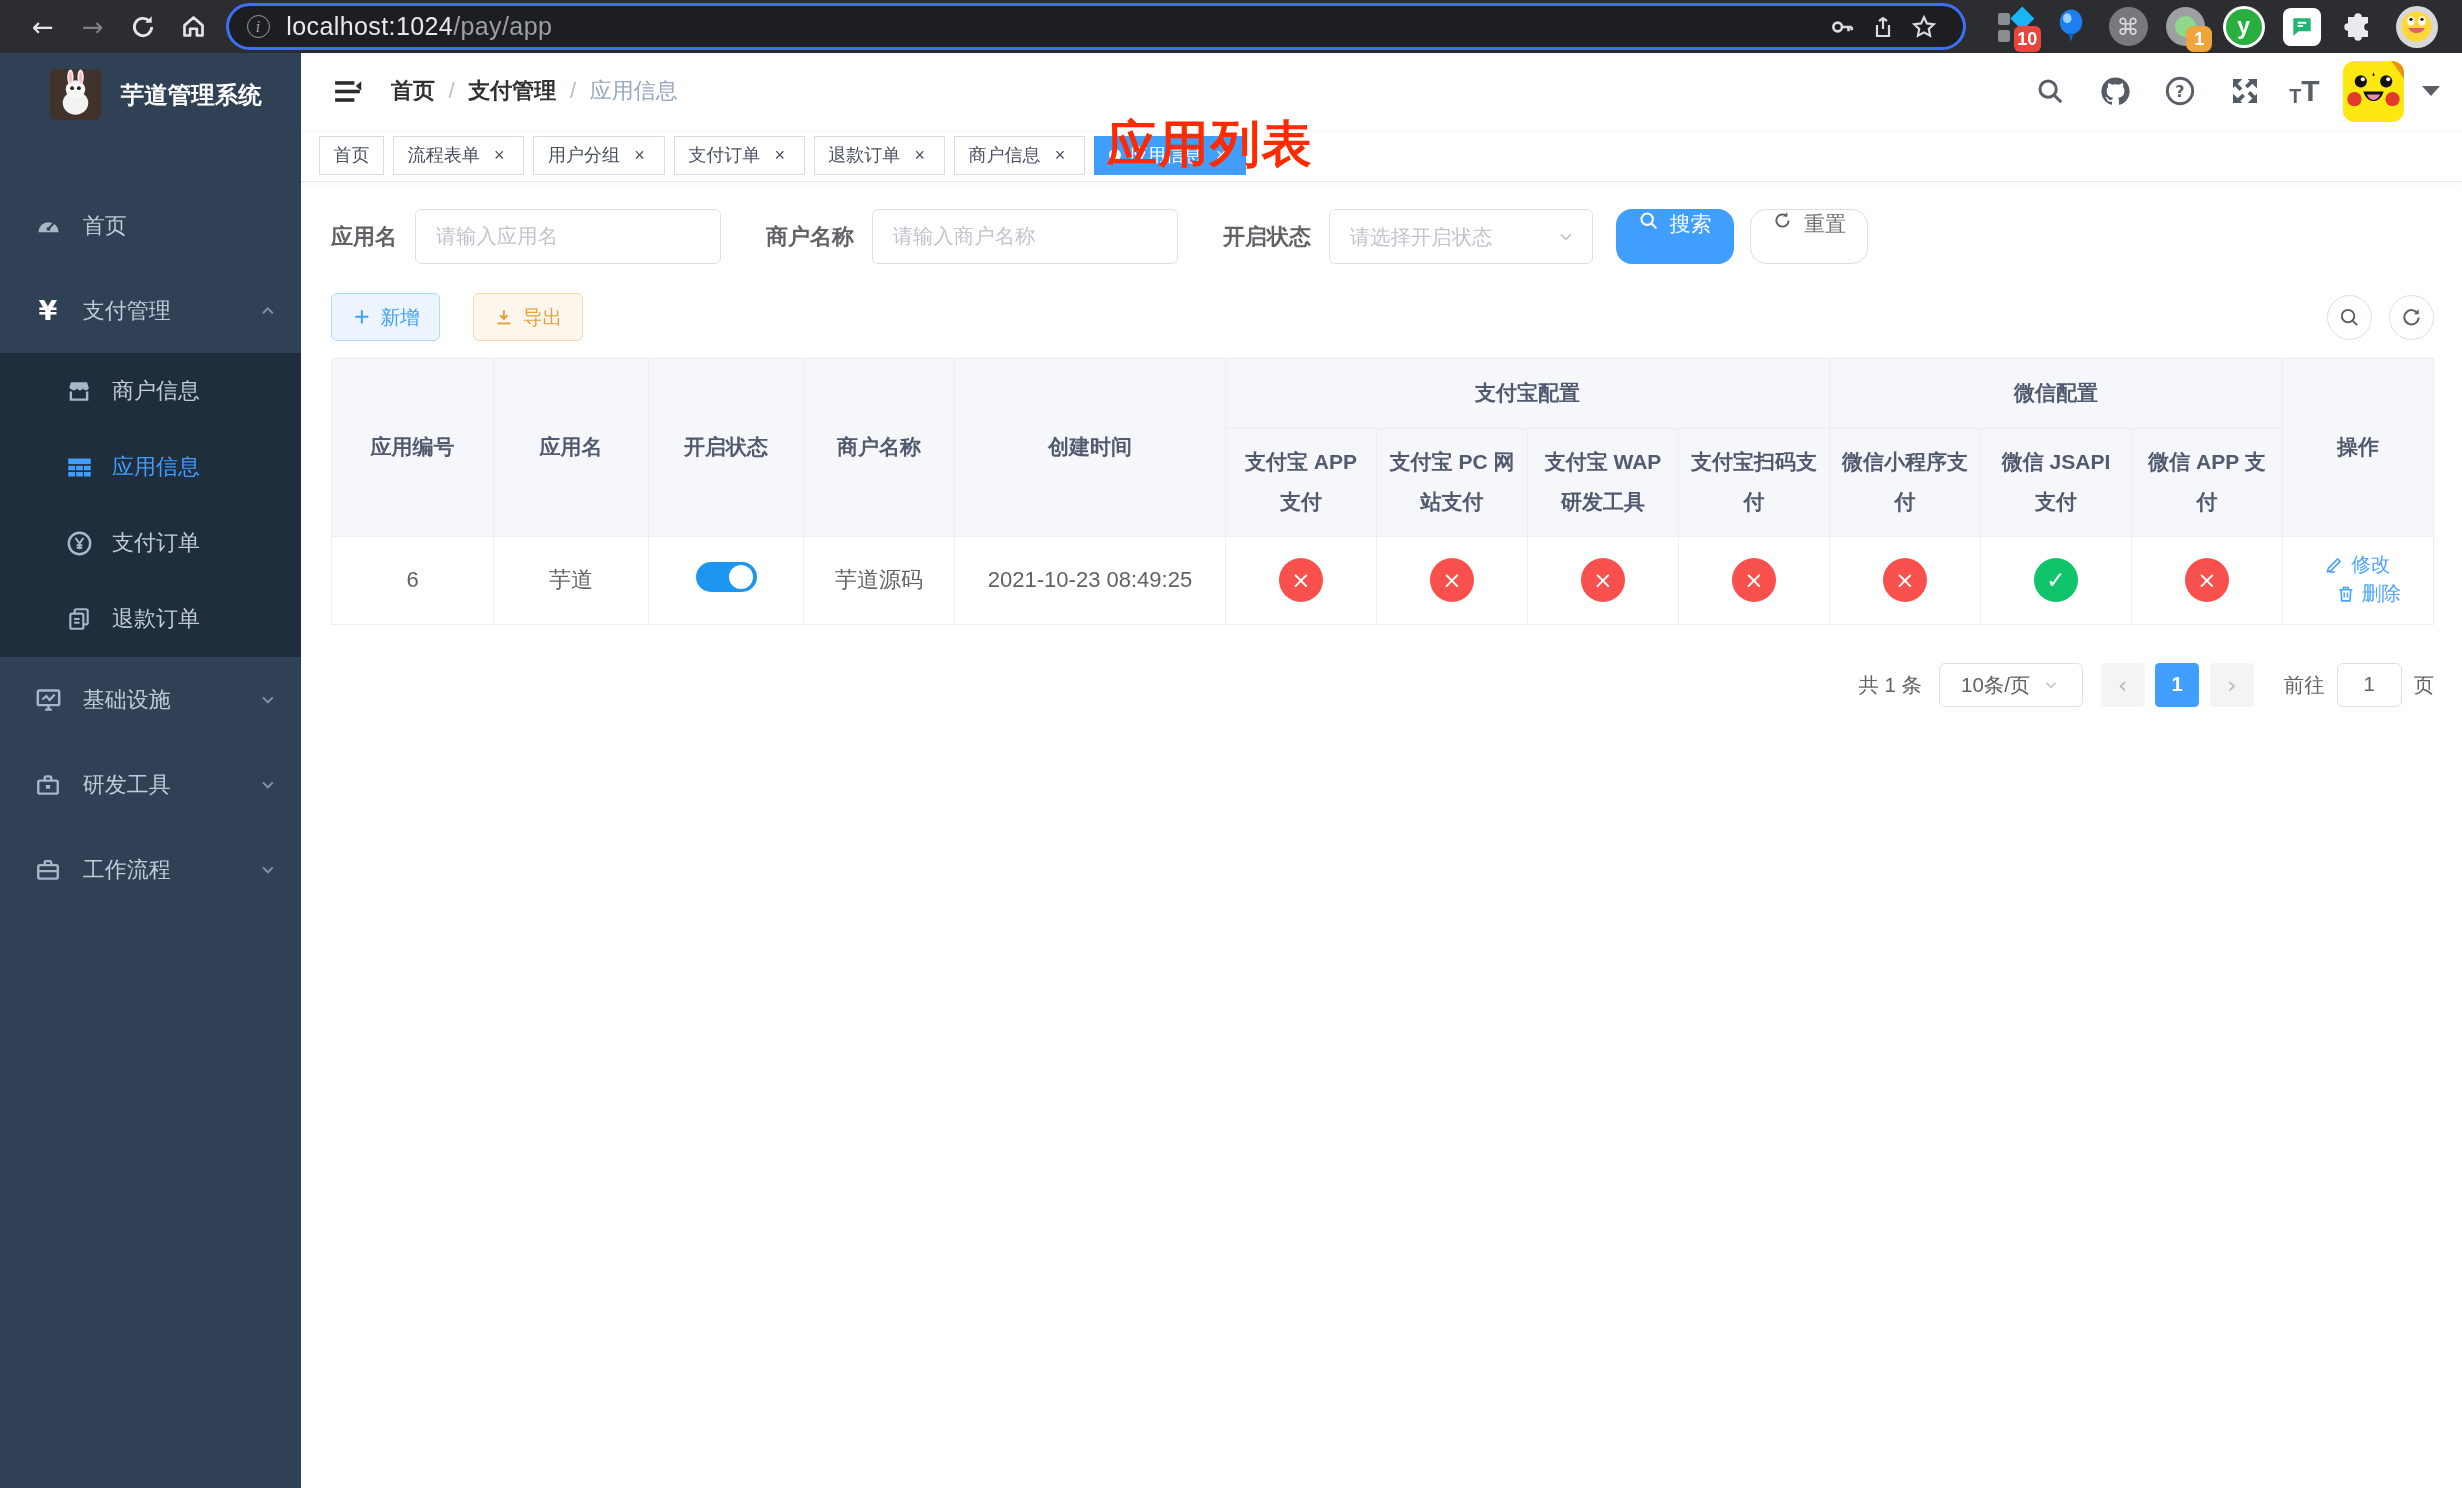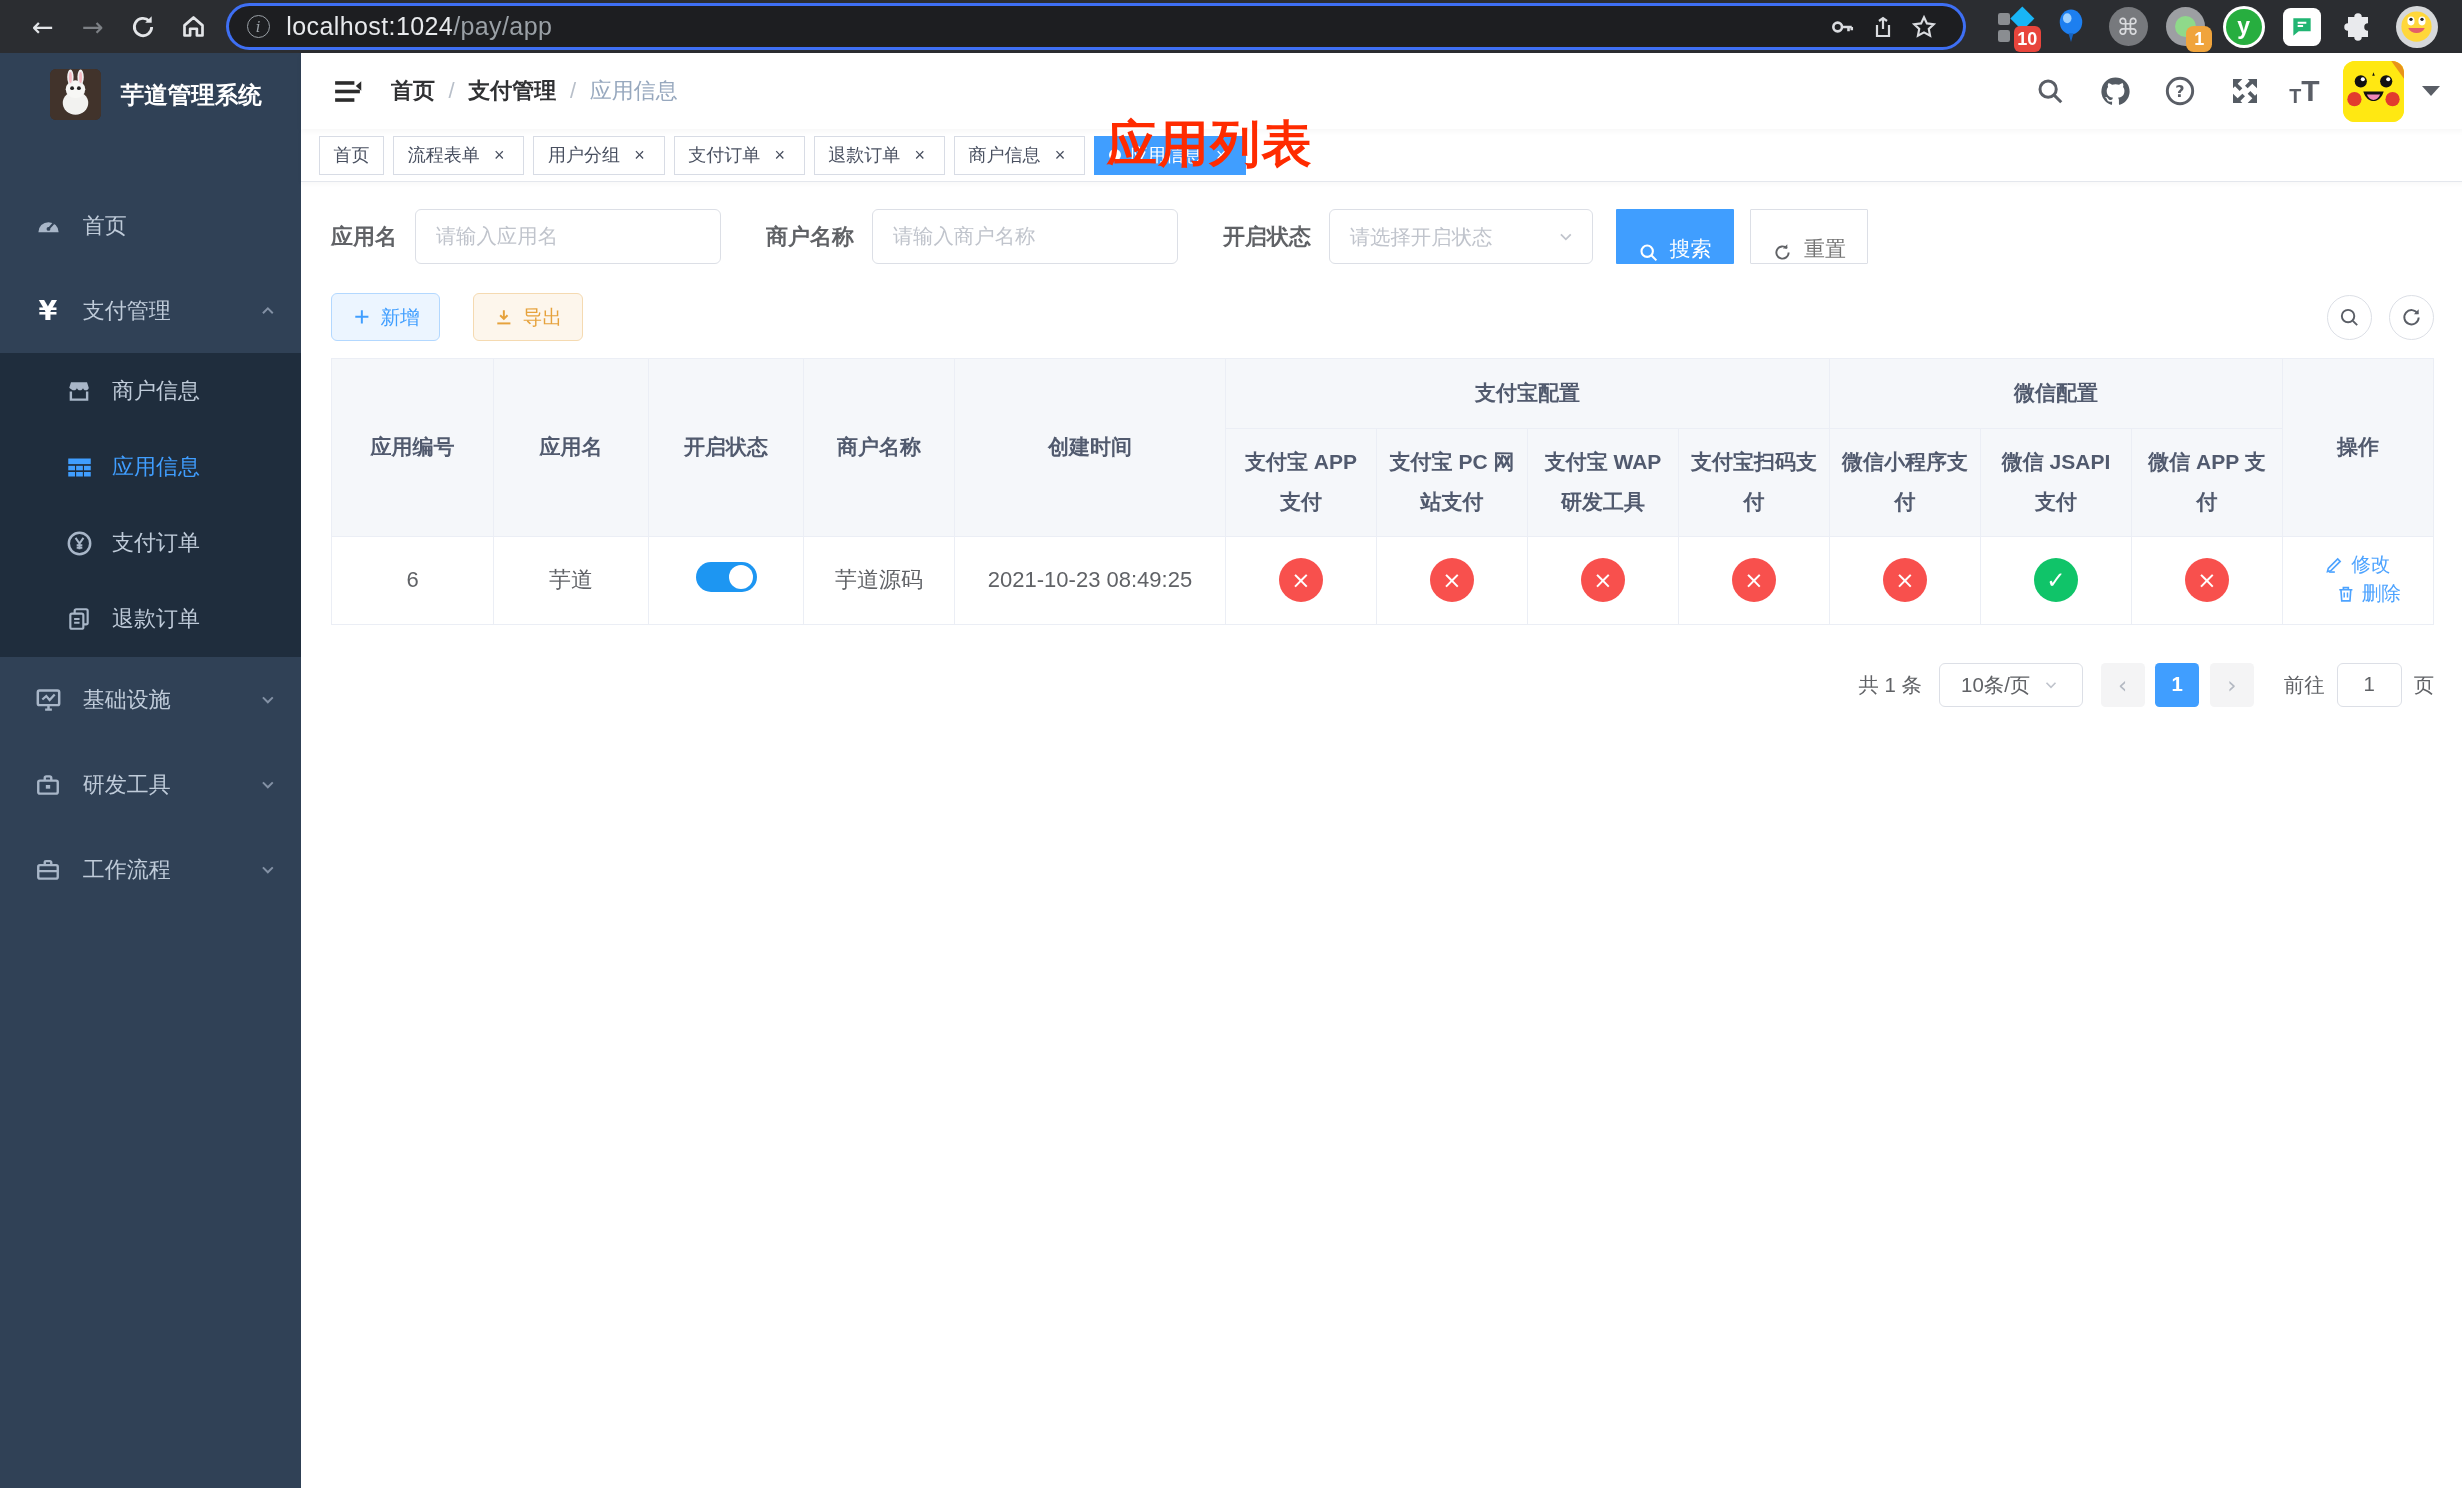--- a/index.html
+++ b/index.html
@@ -82,21 +82,21 @@
 
   
   .content { flex:1; padding:27px 30px; background:#fff; }
   .filter-row { display:flex; align-items:center; font-size:22px; color:#606266; }
   .f-label { font-weight:600; margin-right:18px; }
   .f-input { width:306px; height:55px; border:1.5px solid #dcdfe6; border-radius:6px; padding:0 19.7px;
     font-size:20.4px; color:#606266; background:#fff; font-family:inherit;}
   .f-input::placeholder { color:#c0c4cc; }
   .f-select { width:264px; height:55px; border:1.5px solid #dcdfe6; border-radius:6px; padding:0 16.7px 0 19.7px;
     display:flex; align-items:center; justify-content:space-between; color:#c0c4cc; font-size:20.4px; cursor:pointer;} .gap60 { width:45px; }
-  .btn { height:55px; border-radius:1px; display:flex; align-items:flex-end; justify-content:center;
+  .btn { height:55px; border-radius:16px; display:flex; align-items:flex-start; justify-content:center;
     gap:10.6px; font-size:21px; cursor:pointer; border:1.5px solid transparent; padding:0 21px;}
   .btn-primary { background:#409eff; color:#fff; margin-left:23px;}
   .btn-plain { background:#fff; border-color:#dcdfe6; color:#737373; margin-left:16.7px;}
   .toolbar-row { margin-top:29px; display:flex; align-items:center; }
   .btn-sm { height:48px; font-size:19.7px; padding:0 19.7px; border-radius:6px; display:flex; align-items:center; gap:9px; cursor:pointer;}
   .btn-add { background:#ecf5ff; border:1.5px solid #b3d8ff; color:#409eff;text-align:right; }
   .btn-export { background:#fdf6ec; border:1.5px solid #f5dab1; color:#e6a23c; margin-left:33px;}
   .tool-icons { margin-left:auto; display:flex; gap:16.7px; }
   .round-btn { width:45px; height:45px; border-radius:50%; border:1.5px solid #dcdfe6; background:#fff;
     display:flex; align-items:center; justify-content:center; color:#5a5e66; cursor:pointer;}

